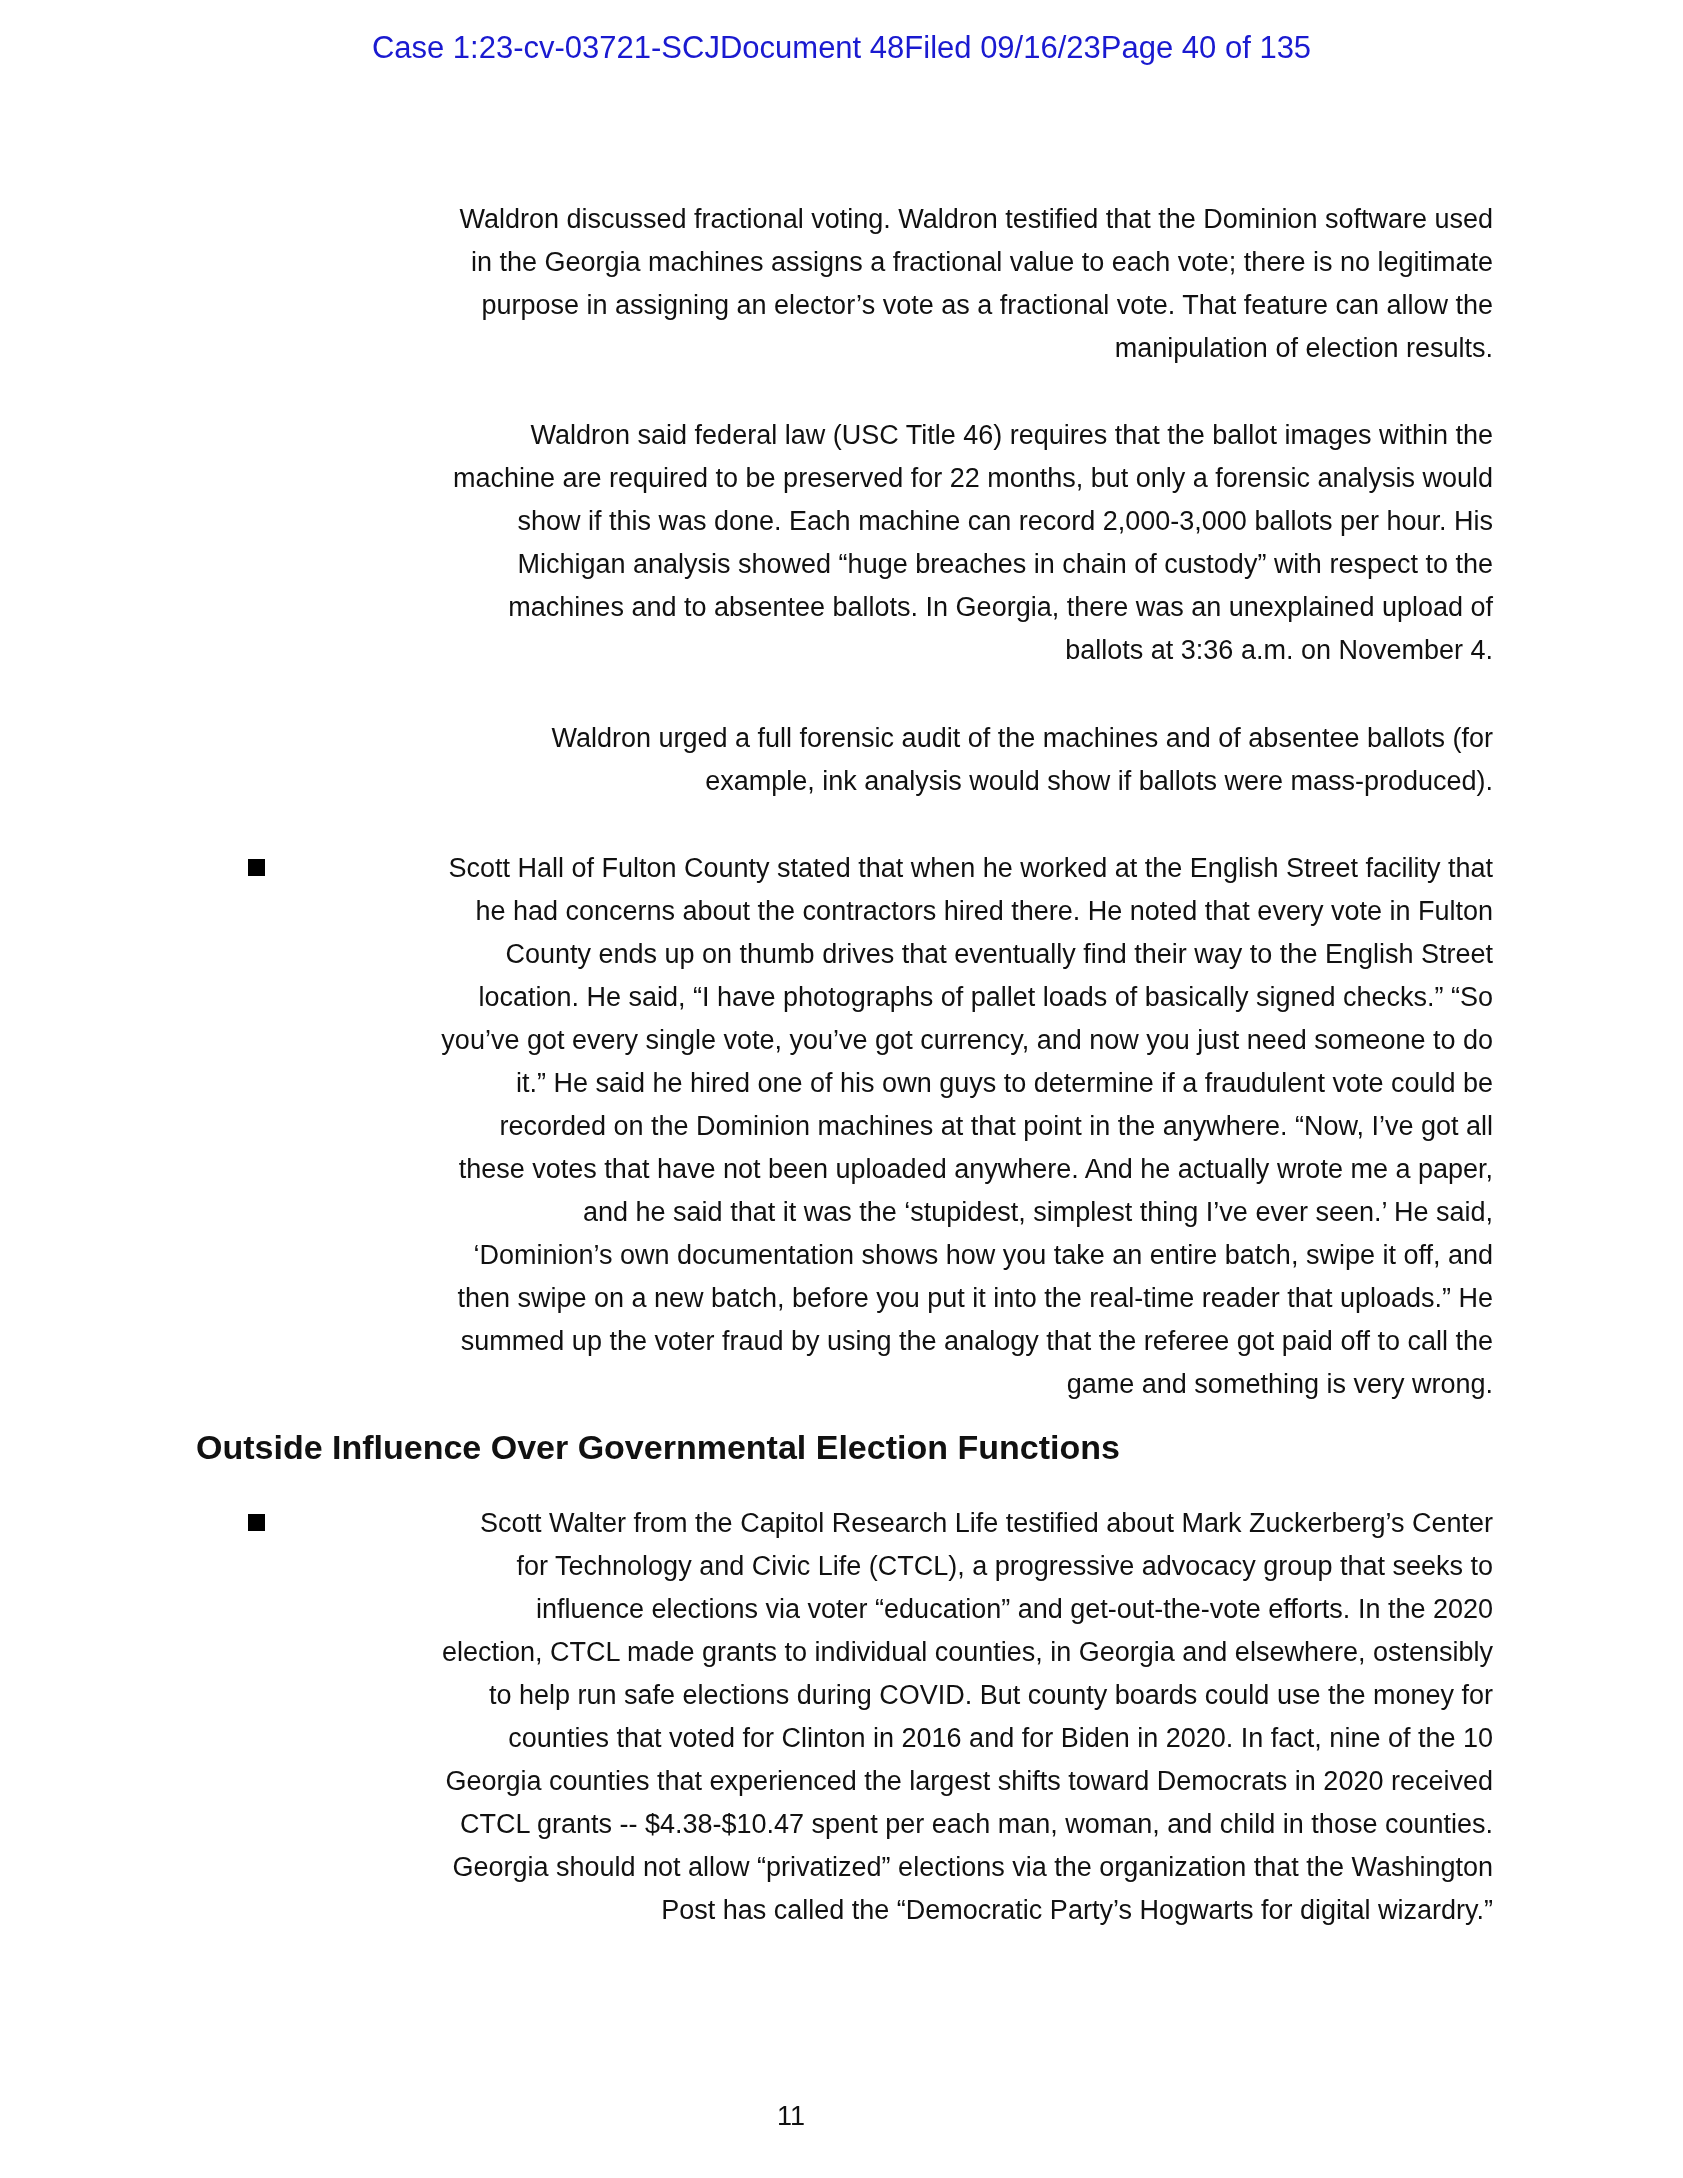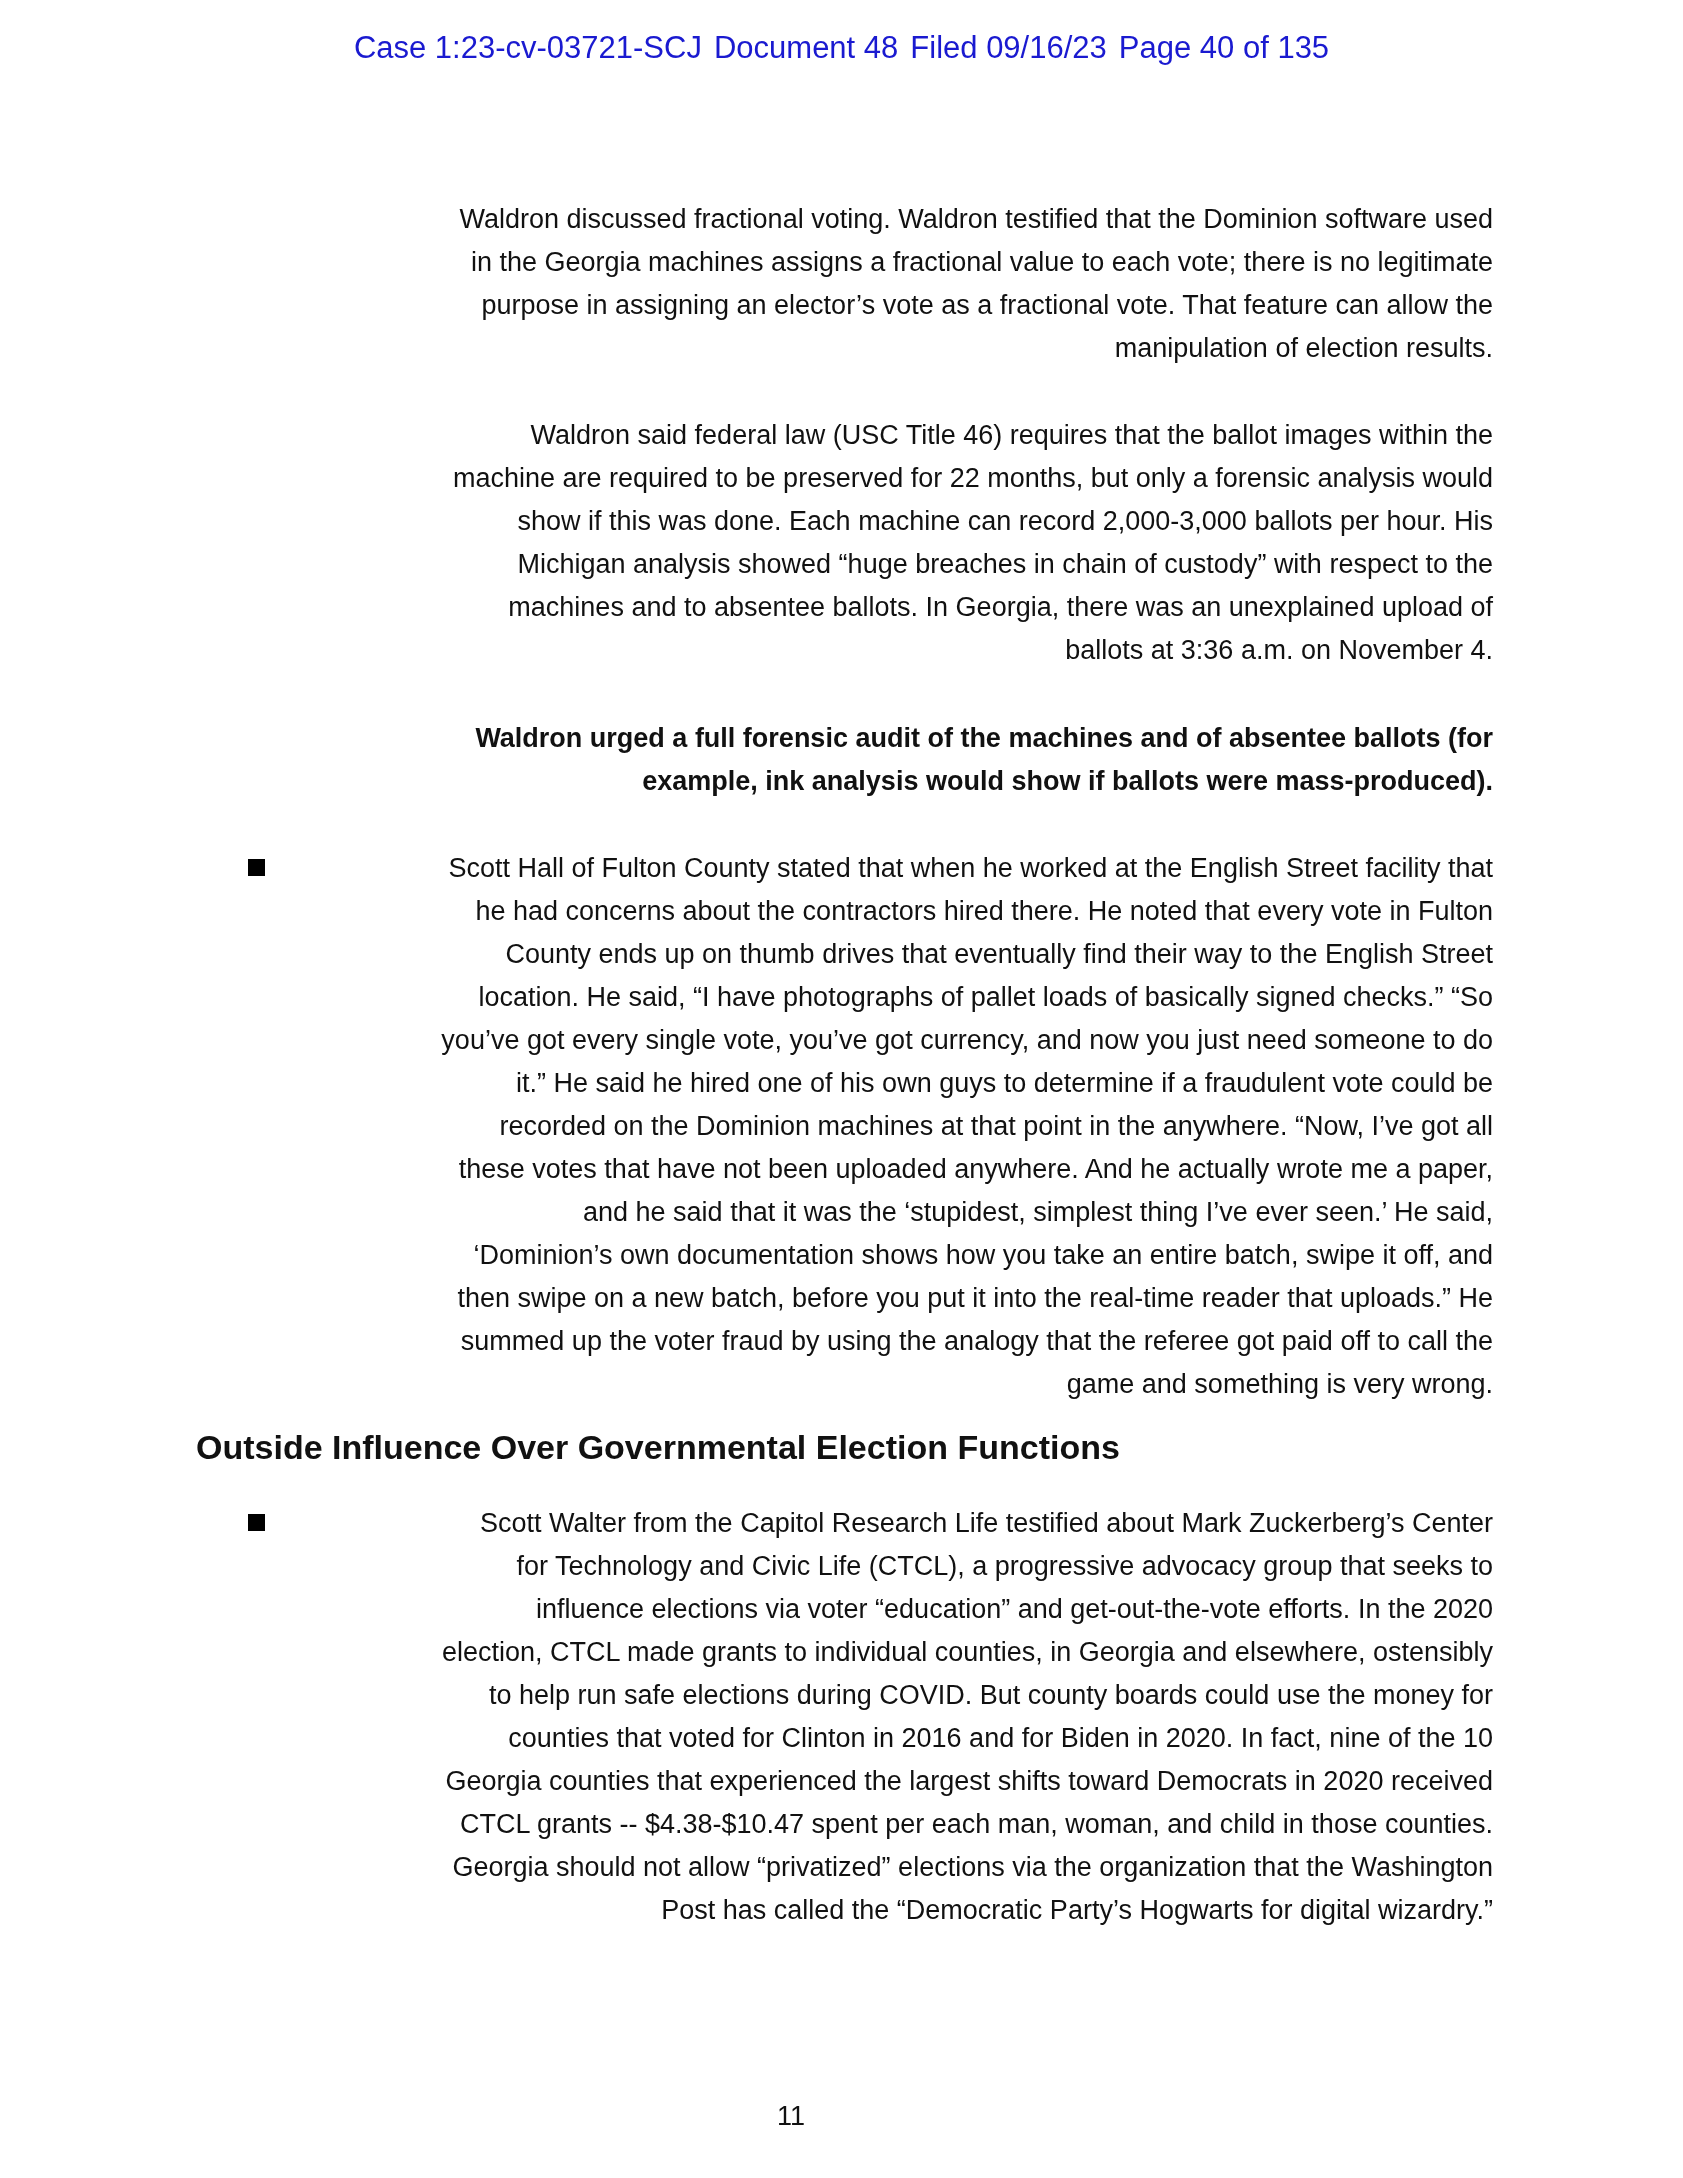--- a/index.html
+++ b/index.html
@@ -20,21 +20,21 @@
       top: 30px;
       left: 0;
       width: 1683px;
       text-align: center;
       font-family: "Liberation Sans", sans-serif;
       font-size: 31px;
       color: #1a1ad0;
       white-space: pre;
       letter-spacing: 0px;
     }
-    .header span { margin: 0 6px; }
+    .header span { margin: 0 0; }
 
     .para {
       position: absolute;
       left: 295px;
       width: 1198px;
       font-family: "Liberation Sans", sans-serif;
       font-size: 27px;
       line-height: 43px;
       color: #111111;
       margin: 0;
@@ -86,21 +86,21 @@
 
 <p class="para" style="top:414px;">
   <span class="line">Waldron said federal law (USC Title 46) requires that the ballot images within the</span>
   <span class="line">machine are required to be preserved for 22 months, but only a forensic analysis would</span>
   <span class="line">show if this was done. Each machine can record 2,000-3,000 ballots per hour.  His</span>
   <span class="line">Michigan analysis showed “huge breaches in chain of custody” with respect to the</span>
   <span class="line">machines and to absentee ballots. In Georgia, there was an unexplained upload of</span>
   <span class="line">ballots at 3:36 a.m. on November 4.</span>
 </p>
 
-<p class="para" style="top:717px;font-weight:bold;">
+<p class="para" style="top:717px;">
   <span class="line">Waldron urged a full forensic audit of the machines and of absentee ballots (for</span>
   <span class="line">example, ink analysis would show if ballots were mass-produced).</span>
 </p>
 
 <div class="bullet" style="top:859px;"></div>
 <p class="para" style="top:847px;">
   <span class="line">Scott Hall of Fulton County stated that when he worked at the English Street facility that</span>
   <span class="line">he had concerns about the contractors hired there. He noted that every vote in Fulton</span>
   <span class="line">County ends up on thumb drives that eventually find their way to the English Street</span>
   <span class="line">location. He said, “I have photographs of pallet loads of basically signed checks.” “So</span>

